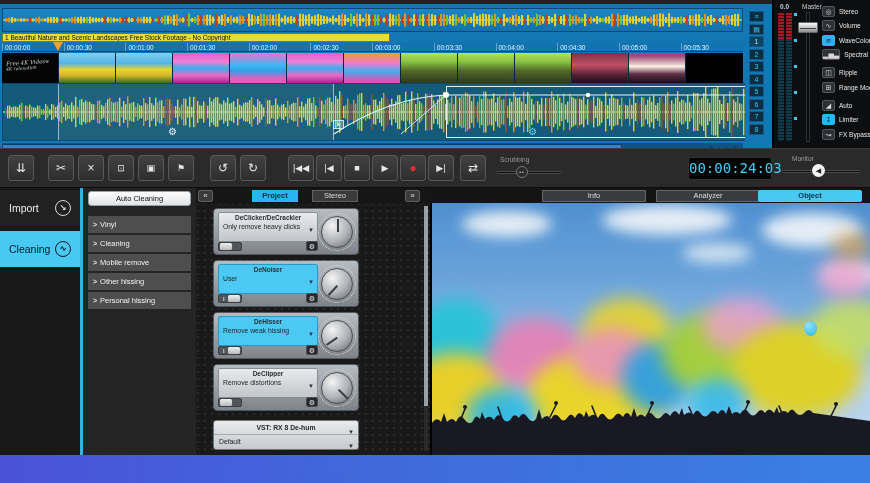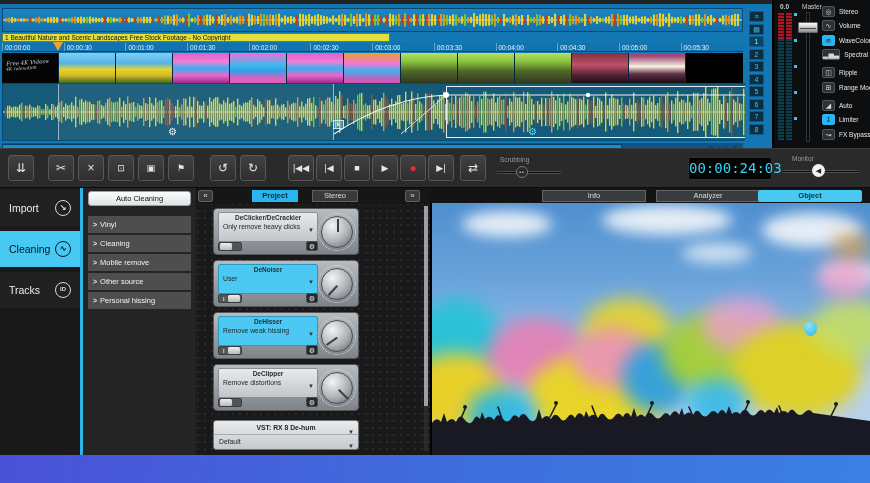--- a/index.html
+++ b/index.html
@@ -935,33 +935,29 @@
 
     <div class="sidebar">
       <div class="sb-item">
         <span>Import</span>
         <span class="circ">↘</span>
       </div>
       <div class="sb-item sel">
         <span>Cleaning</span>
         <span class="circ">∿</span>
       </div>
-      <div class="sb-item">
-        <span>Tracks</span>
-        <span class="circ" style="font-size:6px">ID</span>
-      </div>
     </div>
     <div class="accentline"></div>
 
     <div class="catpanel">
       <div class="autoclean">Auto Cleaning</div>
       <div class="cat" style="top:28px"><b>&gt;</b><span>Vinyl</span></div>
       <div class="cat" style="top:47px"><b>&gt;</b><span>Cleaning</span></div>
       <div class="cat" style="top:66px"><b>&gt;</b><span>Mobile remove</span></div>
-      <div class="cat" style="top:85px"><b>&gt;</b><span>Other source</span></div>
+      <div class="cat" style="top:85px"><b>&gt;</b><span>Other hissing</span></div>
       <div class="cat" style="top:104px"><b>&gt;</b><span>Personal hissing</span></div>
     </div>
 
     <div class="fxpanel">
       <div class="fx-head">
         <div class="fx-arrow" style="left:2px">«</div>
         <div class="fx-tab sel" style="left:56px">Project</div>
         <div class="fx-tab" style="left:116px">Stereo</div>
         <div class="fx-arrow" style="right:10px">»</div>
       </div>

